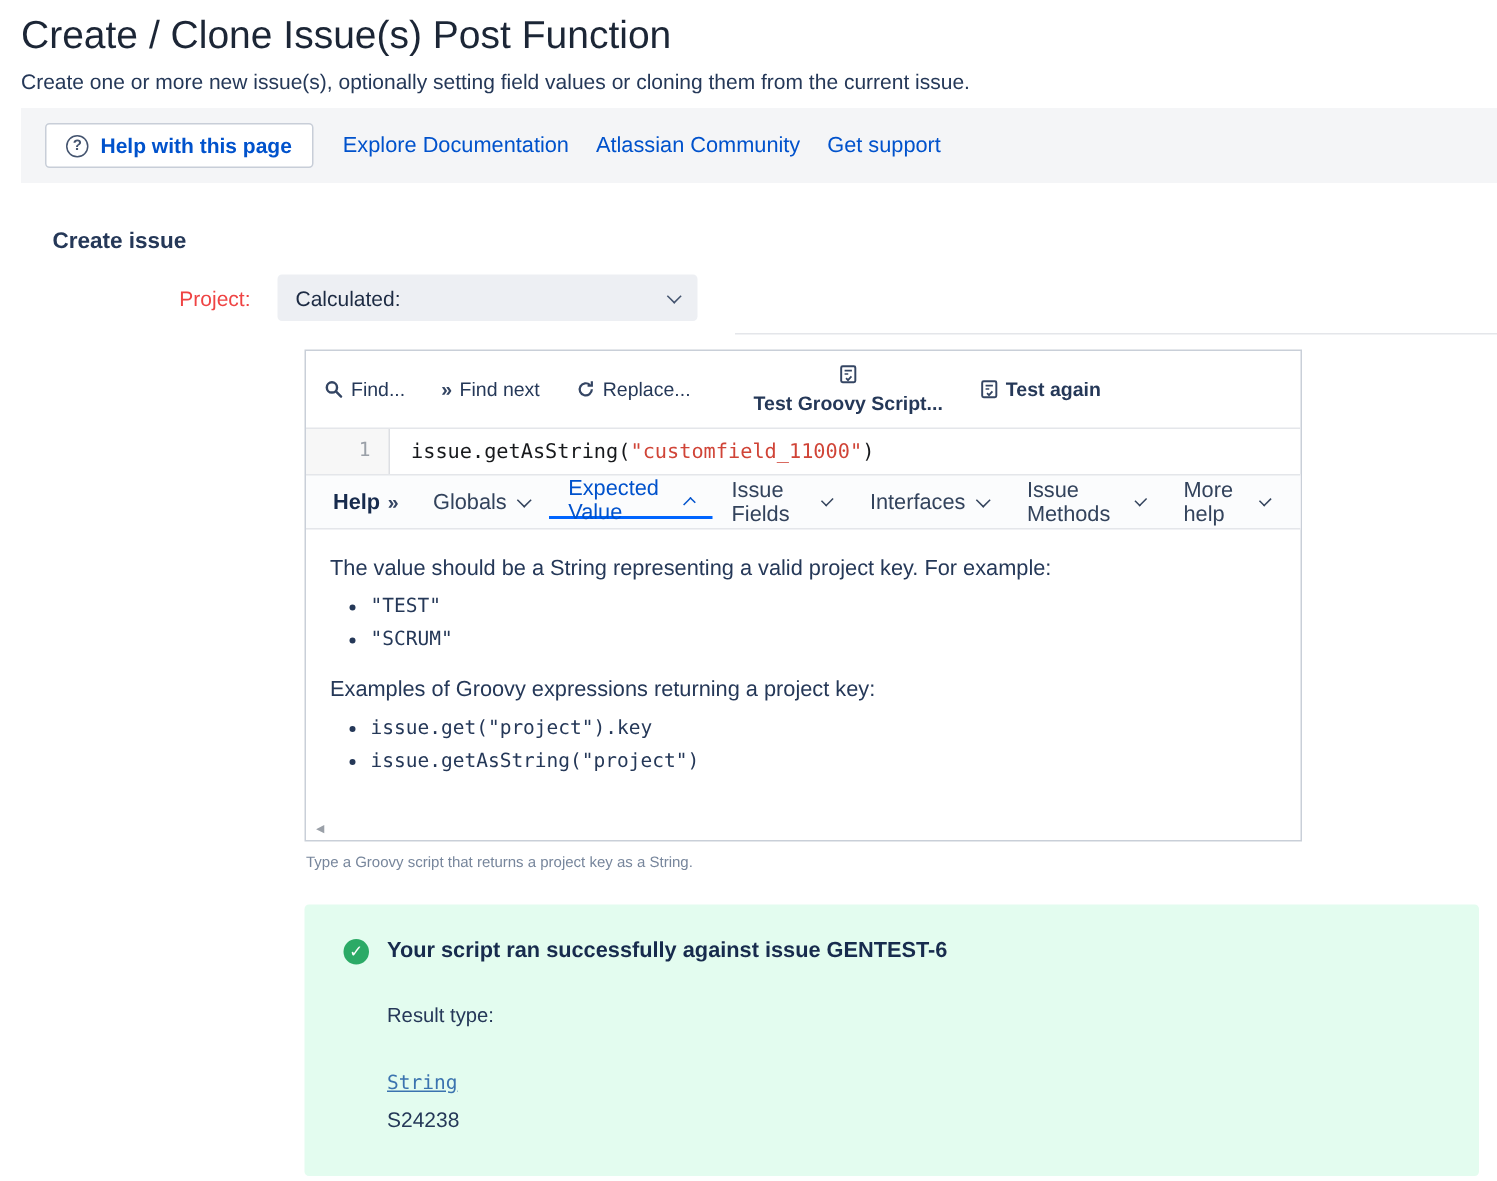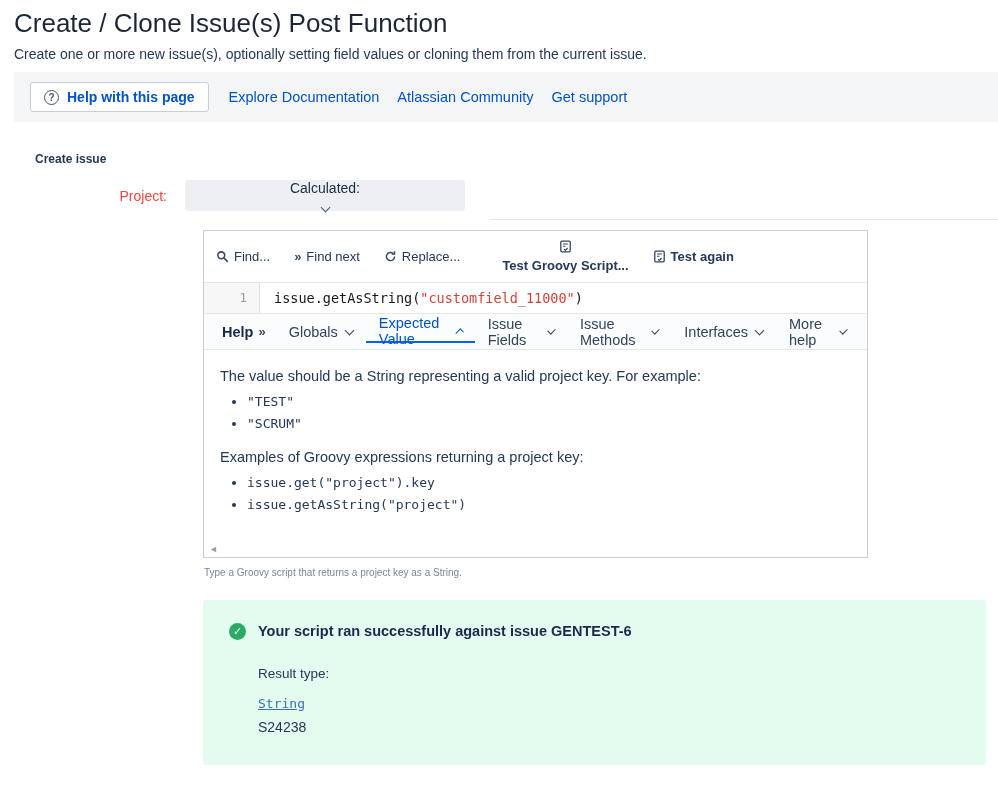--- a/index.html
+++ b/index.html
@@ -24,27 +24,27 @@
     font-family:inherit; font-size:14px; font-weight:700; color:#0052CC; cursor:pointer;
     margin-right:2px;
   }
   .q-icon {
     width:15px; height:15px; border:1.4px solid #44546F; border-radius:50%;
     display:inline-flex; align-items:center; justify-content:center;
     font-size:10px; font-weight:700; color:#44546F;
   }
   .hb-link { color:#0052CC; cursor:pointer; text-decoration:none; font-size:14.5px; }
 
-  .section-title { margin:30px 0 0 35px; font-size:12px; font-weight:700; color:#253858; }
+  .section-title { margin:30px 0 0 35px; font-size:15px; font-weight:700; color:#253858; }
 
   .form-row { margin:14px 0 0 14px; display:flex; align-items:center; }
   .field-label { width:171px; text-align:right; padding-right:18px; font-size:14px; color:#ef4444; }
   .select-box {
     width:280px; height:31px; background:#EDEFF3; border-radius:3px;
-    display:flex; align-items:center; padding:0 12px; cursor:pointer; color:#1d2b43;flex-direction:column;
+    display:flex; align-items:center; padding:0 12px; cursor:pointer; color:#1d2b43;
   }
   .select-box .val { flex:1; }
 
   .chev {
     display:inline-block; width:7px; height:7px;
     border-right:1.7px solid currentColor; border-bottom:1.7px solid currentColor;
     transform:rotate(45deg); margin-top:-3px;
   }
   .chev.up { transform:rotate(225deg); margin-top:3px; }
   .select-box .chev { color:#44546F; }
@@ -97,21 +97,21 @@
 
   .result-panel { margin:22px 0 0 203px; width:783px; background:#E3FCEF; border-radius:3px; padding:23px 26px 30px; }
   .rp-head { display:flex; gap:12px; align-items:flex-start; }
   .check-icon {
     flex:0 0 auto; width:17px; height:17px; border-radius:50%; background:#2BAA66; color:#fff;
     display:inline-flex; align-items:center; justify-content:center; font-size:11px; font-weight:700;
   }
   .rp-title { font-weight:700; font-size:14.5px; color:#172B4D; line-height:17px; }
   .rp-label { margin:26px 0 0 29px; font-size:13.5px; color:#253858; }
   .rp-type {
-    display:inline-block; margin:15px 0 0 29px; cursor:pointer;
+    display:inline-block; margin:31px 0 0 29px; cursor:pointer;
     font-family:"DejaVu Sans Mono","Liberation Mono",monospace; font-size:13px;
     color:#3b73af; text-decoration:underline;
   }
   .rp-value { margin:8px 0 0 29px; font-size:14px; color:#253858; }
 </style>
 </head>
 <body>
 
 <div>
 
@@ -203,25 +203,25 @@
       </div>
       <div class="ht-tab active">
         <span>Expected Value</span>
         <span class="chev up"></span>
       </div>
       <div class="ht-tab">
         <span>Issue Fields</span>
         <span class="chev"></span>
       </div>
       <div class="ht-tab">
+        <span>Interfaces</span>
+        <span class="chev"></span>
+      </div>
+      <div class="ht-tab">
         <span>Issue Methods</span>
-        <span class="chev"></span>
-      </div>
-      <div class="ht-tab">
-        <span>Interfaces</span>
         <span class="chev"></span>
       </div>
       <div class="ht-tab">
         <span>More help</span>
         <span class="chev"></span>
       </div>
     </div>
 
     <div class="help-body">
       <p>The value should be a String representing a valid project key. For example:</p>

